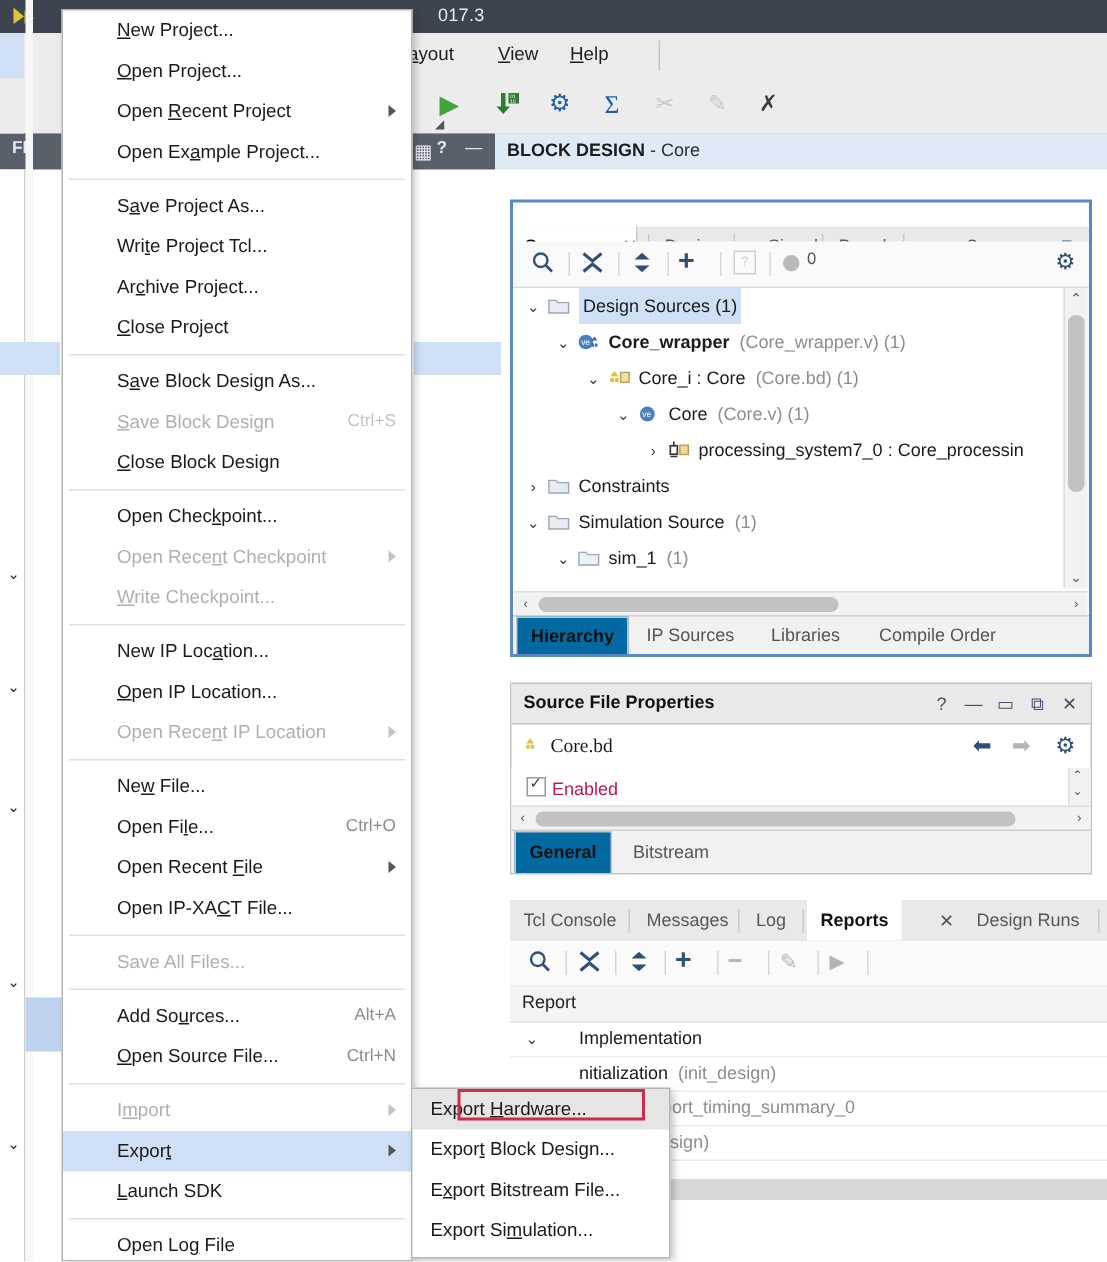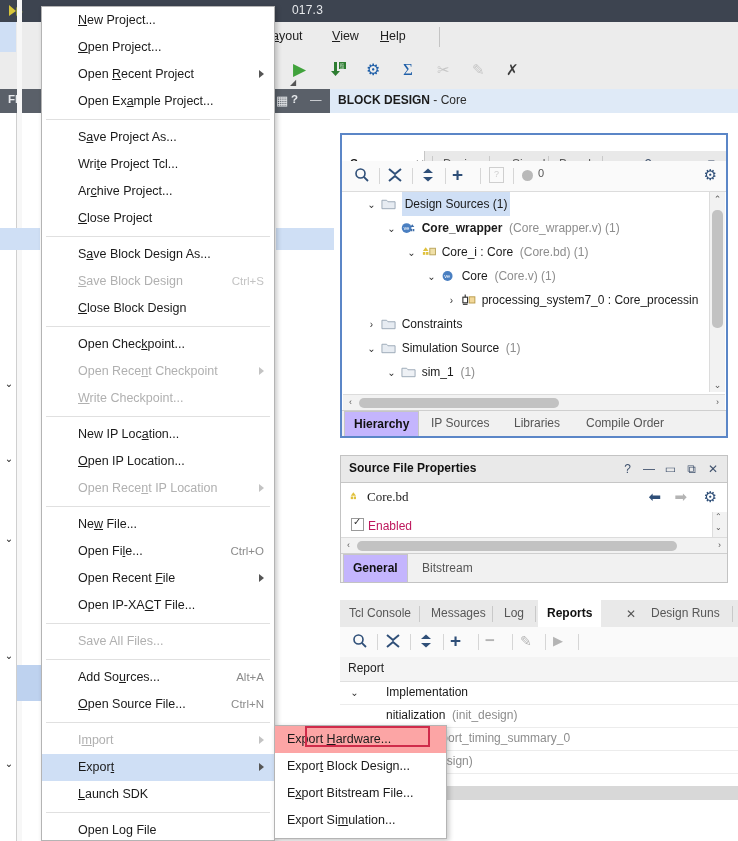--- a/index.html
+++ b/index.html
@@ -126,21 +126,21 @@
 
   .panel-toolbar {
     position: absolute; left: 0; top: 26px; right: 0; height: 30px;
     background: #fafafa; border-bottom: 1px solid #dcdcdc;
   }
   .pt-ico { position: absolute; top: 6px; }
   .pt-sep { position: absolute; top: 7px; width: 1px; height: 16px; background: #d6d6d6; }
 
   .tree {
     position: absolute; left: 1px; top: 57px; right: 17px; bottom: 30px;
-    overflow: hidden; background: #fff; margin-left: 16px;
+    overflow: hidden; background: #fff;
   }
   .trow { position: relative; height: 24px; line-height: 24px; white-space: nowrap; font-size: 12px; }
   .trow .tw { position: absolute; left: 0; top: 0; }
   .tsel { background: #cfdff5; display:inline-block; padding: 0 3px; }
   .tdim { color: #8d8d8d; }
   .tb { font-weight: bold; }
   .chev { display: inline-block; width: 13px; text-align: center; color: #333; font-size: 10px; }
   .ico { display: inline-block; width: 15px; height: 14px; vertical-align: -3px; margin-right: 2px; }
 
   .vscroll {
@@ -160,21 +160,21 @@
             background: #c2c2c2; border-radius: 5px; }
   .hs-arrow { position: absolute; top: 0; width: 15px; height: 14px; text-align: center;
               font-size: 9px; color: #555; line-height: 14px; }
 
   .bottom-tabs {
     position: absolute; left: 0; right: 0; bottom: 0; height: 25px;
     background: #f1f1f1; border-top: 1px solid #cfcfcf;
   }
   .btab { position: absolute; top: 0; height: 25px; line-height: 25px; font-size: 12px;
           color: #555; padding: 0 9px; white-space: nowrap; }
-  .btab.active { background: #c4b5fd; color: #111; font-weight: bold;
+  .btab.active { background: #0369a1; color: #111; font-weight: bold;
                  border: 1px solid #c6c6c6; border-bottom: none; height: 24px; line-height: 24px; }
 
   
   .props-panel {
     left: 340px; top: 455px; width: 388px; height: 128px;
     border: 1px solid #c3c3c3; box-sizing: border-box; background: #fff;
   }
   .props-head {
     position: absolute; left: 0; top: 0; right: 0; height: 26px;
     background: #e9e9e9; border-bottom: 1px solid #c6c6c6;
@@ -624,20 +624,20 @@
     <div class="msep"></div>
     <div class="mi dis">I<u>m</u>port<span class="arrow"></span></div>
     <div class="mi hl">Expor<u>t</u><span class="arrow"></span></div>
     <div class="mi"><u>L</u>aunch SDK</div>
     <div class="msep"></div>
     <div class="mi">Open Lo<u>g</u> File</div>
 
   </div>
 
   <div class="submenu">
-    <div class="smi" style="background:#fca5a5;">Export <u>H</u>ardware...</div>
+    <div class="smi" style="background:#e5e5e5;">Export <u>H</u>ardware...</div>
     <div class="smi">Expor<u>t</u> Block Design...</div>
     <div class="smi">E<u>x</u>port Bitstream File...</div>
     <div class="smi">Export Si<u>m</u>ulation...</div>
   </div>
   <div class="redbox"></div>
 
 </div>
 
 </body></html>

